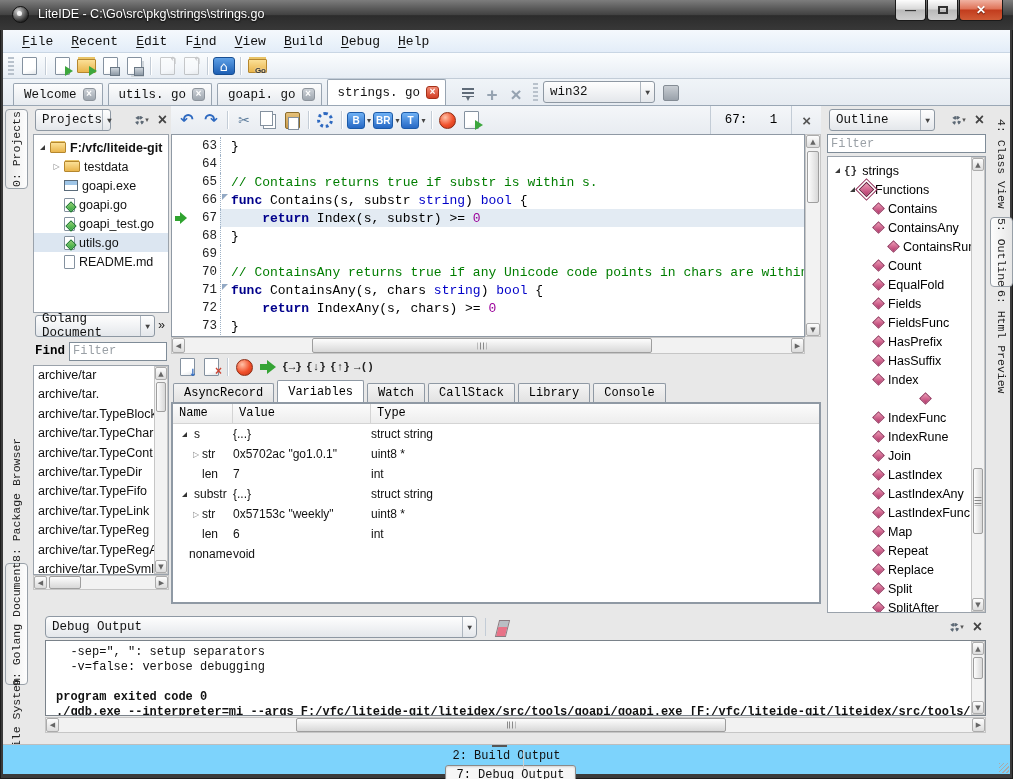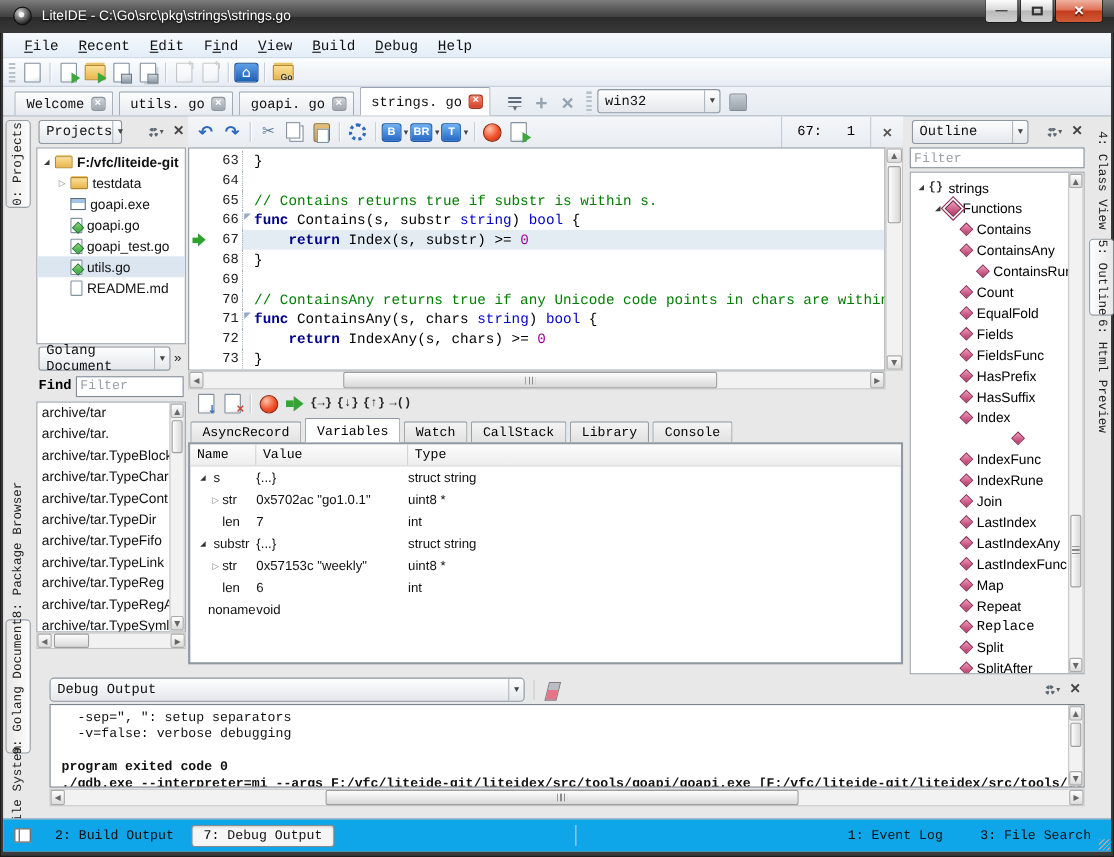--- a/index.html
+++ b/index.html
@@ -296,22 +296,22 @@
     transform:skewX(-14deg); background:linear-gradient(180deg,#B9BEC4 0 6px,#E87287 6px);
     border:1px solid #8A7A80; }
   .dotext { position:absolute; left:2px; right:2px; top:27px; height:76px; background:#fff;
     border:1px solid #7a828a; overflow:hidden; padding:4px 0 0 10px; }
   .dol { font:12px "Liberation Mono",monospace; height:15px; white-space:pre; color:#111; }
   .dol.b { font-weight:bold; }
   .dotext .sb-v { right:0; top:0; bottom:0; width:14px; }
   .doutput .sb-h { left:2px; right:2px; top:104px; height:16px; }
 
   
-  .statusbar { height:30px; background:#0ea5e9; border-top:1px solid #BDBDBD; display:flex;
-    align-items:center; font:12px "Liberation Mono",monospace; color:#111; padding:0 10px; position:relative; }
+  .statusbar { height:30px; background:#7dd3fc; border-top:1px solid #BDBDBD; display:flex;
+    align-items:center; font:12px "Liberation Mono",monospace; color:#111; padding:0 10px; position:relative;flex-direction:column; }
   .sb-icon { width:15px; height:13px; border:1px solid #555; background:#fff; position:relative; margin-right:14px; }
   .sb-icon::before { content:""; position:absolute; left:3px; top:0; bottom:0; width:1px; background:#555; }
   .sb-item { padding:2px 8px; }
   .sb-pressed { border:1px solid #8A8A8A; border-radius:3px; background:#F6F6F6;
     box-shadow:inset 0 1px 2px rgba(0,0,0,.15); margin-left:8px; padding:2px 10px; }
   .sb-div { position:absolute; left:520px; top:5px; bottom:5px; width:1px; background:#CFCFCF; }
   .sb-right { margin-left:auto; display:flex; }
   .sb-right .sb-item { margin-left:18px; }
   .rgrip { position:absolute; right:1px; bottom:1px; width:10px; height:10px;
     background:repeating-linear-gradient(135deg,#aaa 0 1px,transparent 1px 3px); }
@@ -856,21 +856,21 @@
               <div class="orow" style="padding-left: 34px;">
                 <span class="texp"></span>
                 <span class="oicon oi-diamond"></span>
                 <span>Map</span>
               </div>
               <div class="orow" style="padding-left: 34px;">
                 <span class="texp"></span>
                 <span class="oicon oi-diamond"></span>
                 <span>Repeat</span>
               </div>
-              <div class="orow" style="padding-left: 34px; font-family: Liberation Mono, monospace;">
+              <div class="orow" style="padding-left: 34px;">
                 <span class="texp"></span>
                 <span class="oicon oi-diamond"></span>
                 <span>Replace</span>
               </div>
               <div class="orow" style="padding-left: 34px;">
                 <span class="texp"></span>
                 <span class="oicon oi-diamond"></span>
                 <span>Split</span>
               </div>
               <div class="orow" style="padding-left: 34px;">

